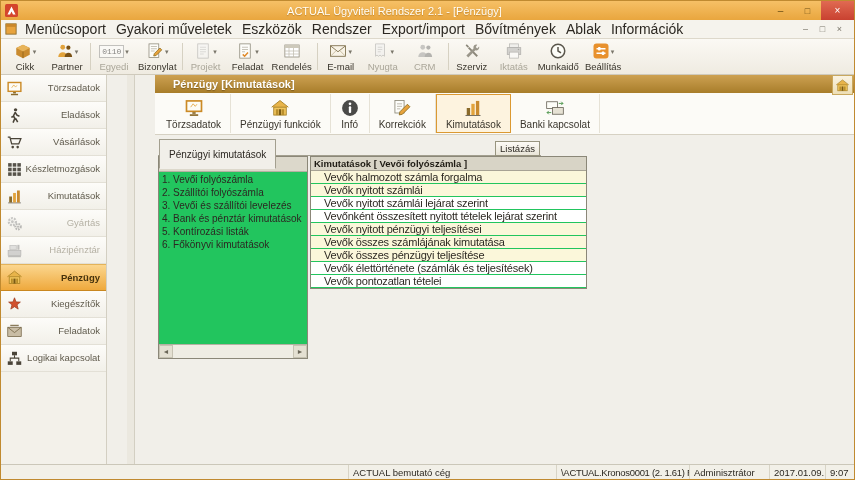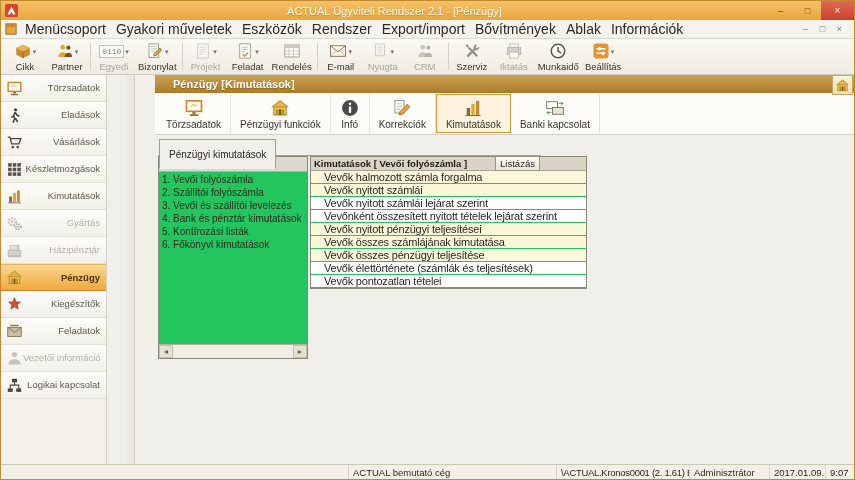--- a/index.html
+++ b/index.html
@@ -55,21 +55,21 @@
 
 .ribbon{flex:0 0 42px;background:#fcfbf7;border-bottom:1px solid #d6d1c3;display:flex;align-items:stretch;padding:1px 2px;overflow:hidden;}
 .rb{display:flex;flex-direction:column;align-items:center;justify-content:center;padding:2px 9px;border-right:1px solid #e6e2d6;}
 .rb .icon svg{width:20px;height:20px;display:block;}
 .rb .lbl{font-size:10px;color:#39352c;margin-top:1px;white-space:nowrap;}
 .rb.selected{border:1px solid #db9932;background:#fdf3df;}
 
 .content{flex:1;position:relative;background:#f1efe9;overflow:hidden;}
 .ctab{position:absolute;left:4px;top:4px;height:30px;padding:0 9px;background:#f1efe9;border:1px solid #a39f8f;border-bottom:1px solid #f1efe9;font-size:10px;display:flex;align-items:center;z-index:2;color:#2c2822;}
 .tabline{position:absolute;left:3px;top:20px;width:383px;height:1px;background:#a39f8f;}
-.btn-list{position:absolute;left:340px;top:21px;width:45px;height:15px;background:linear-gradient(#fcfaf5,#e9e5d8);border:1px solid #98947f;font-size:9.5px;display:flex;align-items:center;justify-content:center;color:#2c2822;z-index:2;}
+.btn-list{position:absolute;left:340px;top:6px;width:45px;height:15px;background:linear-gradient(#fcfaf5,#e9e5d8);border:1px solid #98947f;font-size:9.5px;display:flex;align-items:center;justify-content:center;color:#2c2822;z-index:2;}
 .groups{position:absolute;left:3px;top:21px;width:150px;height:203px;background:#22c55e;border:1px solid #8b8778;display:flex;flex-direction:column;}
 .groups .hdr{flex:0 0 15px;background:#dcd8cb;border-bottom:1px solid #b5b1a2;font-size:10px;padding:1px 4px;color:#2c2822;white-space:nowrap;overflow:hidden;}
 .groups .list{flex:1;overflow:hidden;padding:1px 1px 0 3px;}
 .gi{font-size:10px;line-height:13px;white-space:nowrap;color:#2c2822;}
 .hscroll{flex:0 0 14px;border-top:1px solid #b5b1a2;background:#efede4;display:flex;}
 .hscroll .arr{flex:0 0 14px;display:flex;align-items:center;justify-content:center;font-size:7px;color:#6b6758;background:#e4e0d2;border:1px solid #c6c2b2;}
 .hscroll .track{flex:1;}
 .reports{position:absolute;left:155px;top:21px;width:277px;background:#fff;border:1px solid #8b8778;}
 .reports .hdr{height:14px;background:#d8d4c6;border-bottom:1px solid #a7a394;font-weight:bold;font-size:9.5px;padding:0 3px;line-height:13px;color:#1e1b14;white-space:nowrap;overflow:hidden;}
 .ri{height:13px;line-height:12px;font-size:11px;letter-spacing:-0.2px;padding:0 13px;border-bottom:1px solid #22c55e;white-space:nowrap;overflow:hidden;color:#2c2822;}
@@ -413,29 +413,20 @@
         <div class="side-item">
           <span class="icon">
             <svg viewBox="0 0 24 24">
               <rect x="2.5" y="6" width="19" height="13" fill="#c9bda5" stroke="#6a5a3a"></rect>
               <path d="M3 6.5l9 7 9-7" fill="none" stroke="#6a5a3a"></path>
               <path d="M6 3.5h12" stroke="#8a7a5a" stroke-width="2"></path>
             </svg>
           </span>
           <span class="lbl">Feladatok</span>
         </div>
-        <div class="side-item disabled">
-          <span class="icon">
-            <svg viewBox="0 0 24 24">
-              <circle cx="12" cy="6.5" r="3.8" fill="#9a968a"></circle>
-              <path d="M3.5 20.5c0-5 3.8-7.5 8.5-7.5s8.5 2.5 8.5 7.5z" fill="#9a968a"></path>
-            </svg>
-          </span>
-          <span class="lbl">Vezetői információ</span>
-        </div>
         <div class="side-item">
           <span class="icon">
             <svg viewBox="0 0 24 24">
               <rect x="8.5" y="2.5" width="7" height="5" fill="#4a4438"></rect>
               <rect x="2.5" y="16" width="7" height="5" fill="#4a4438"></rect>
               <rect x="14.5" y="16" width="7" height="5" fill="#4a4438"></rect>
               <path d="M12 7.5v4M6 16v-4.5h12V16" fill="none" stroke="#4a4438" stroke-width="1.5"></path>
             </svg>
           </span>
           <span class="lbl">Logikai kapcsolat</span>

